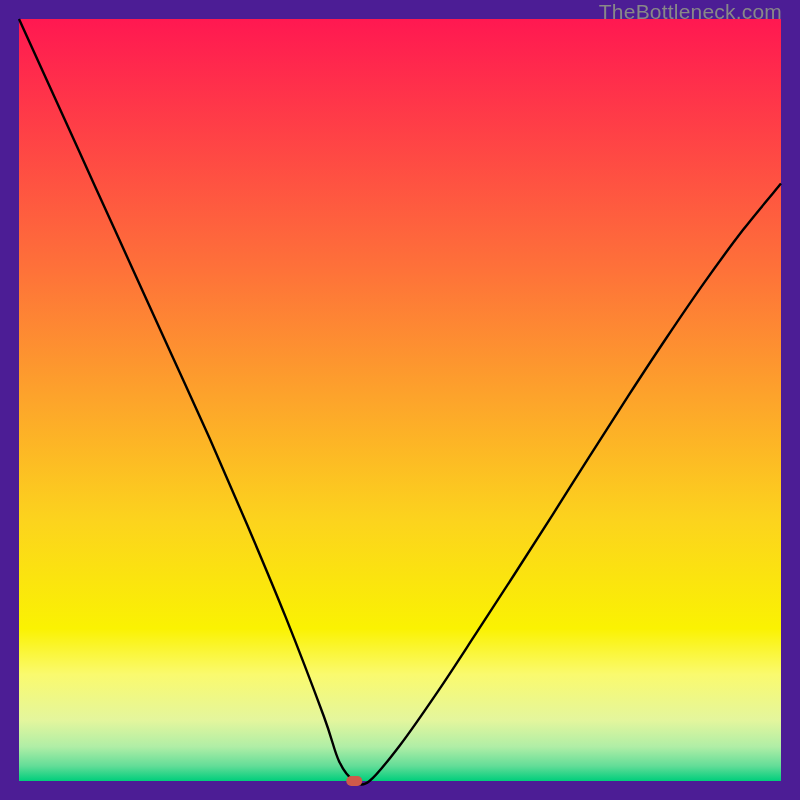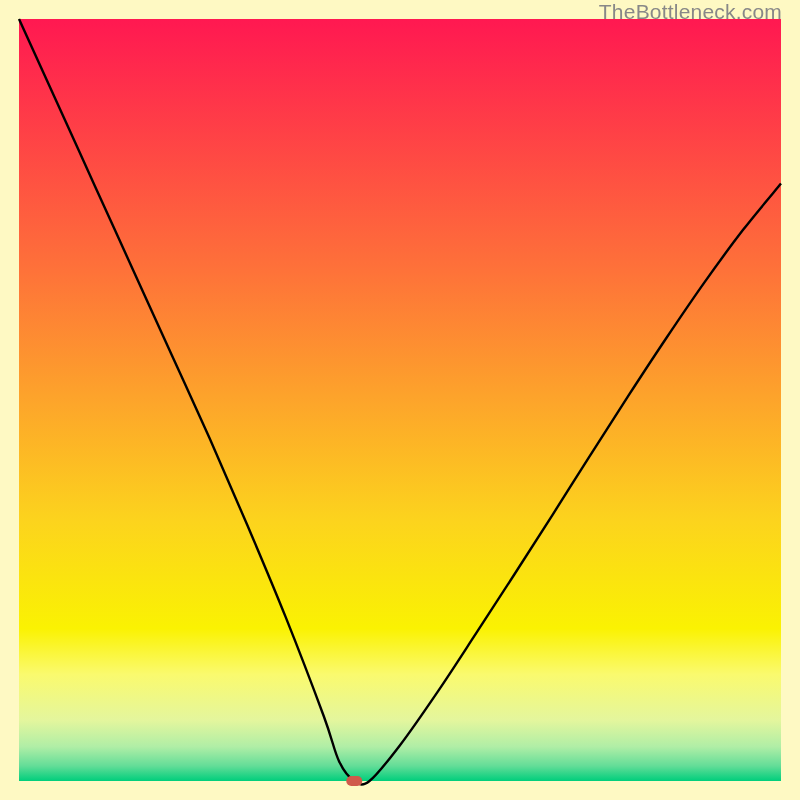--- a/index.html
+++ b/index.html
@@ -8,21 +8,21 @@
     width: 800px;
     height: 800px;
     background: #000;
     overflow: hidden;
     font-family: Arial, Helvetica, sans-serif;
   }
   .frame {
     position: relative;
     width: 800px;
     height: 800px;
-    background: #fef9c3;
+    background: #4c1d95;
     text-decoration: underline;
   }
   .plot-area {
     position: absolute;
     left: 19px;
     top: 19px;
     width: 762px;
     height: 762px;
     
   }

